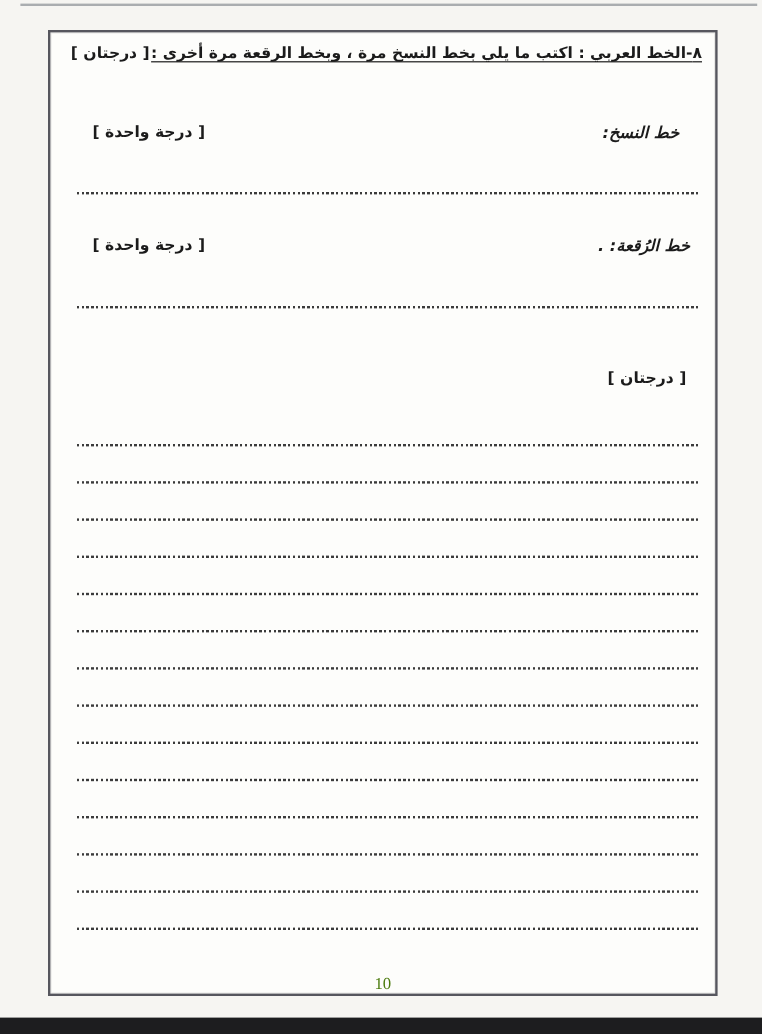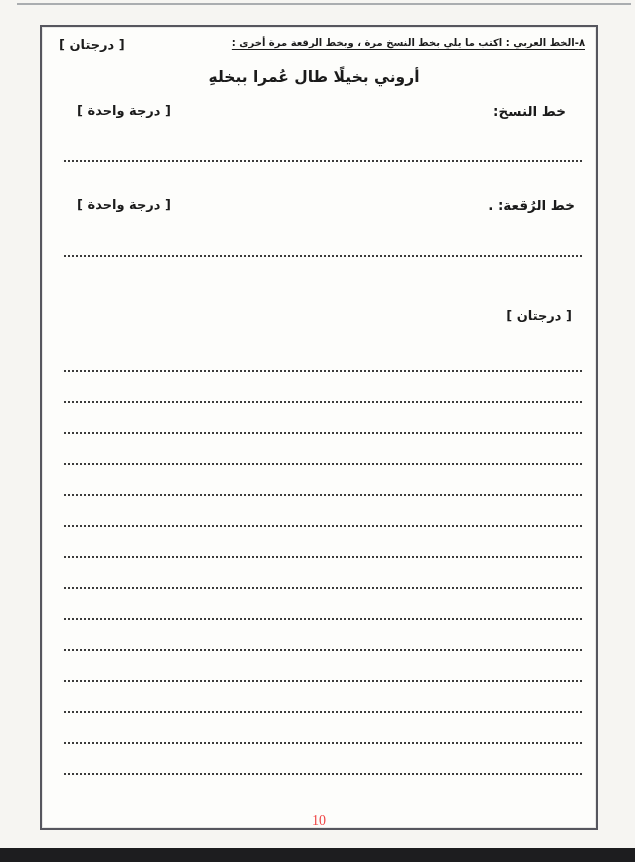--- a/index.html
+++ b/index.html
@@ -35,21 +35,21 @@
   }
   .row {
     position: absolute;
     display: flex;
     direction: rtl;
     justify-content: space-between;
     align-items: flex-start;
   }
   .heading {
     font-weight: bold;
-    font-size: 10px;
+    font-size: 13px;
     text-decoration: underline;
     text-underline-offset: 3px;
     white-space: nowrap;
   }
   .marks {
     font-weight: bold;
     font-size: 13px;
     white-space: nowrap;
     direction: rtl;
   }
@@ -63,20 +63,21 @@
     justify-content: center;
     gap: 20px;
     font-weight: bold;
     font-size: 15.5px;
     white-space: nowrap;
   }
   .sublabel {
     font-weight: bold;
     font-size: 13.5px;
     white-space: nowrap;
+    font-style: italic;
   }
   .dotline {
     position: absolute;
     left: 22px;
     width: 518px;
     height: 2px;
     background: repeating-linear-gradient(90deg, #3b3b3b 0 2px, transparent 2px 4px);
   }
   .answer-lines {
     position: absolute;
@@ -90,21 +91,21 @@
   }
   .page-number {
     position: absolute;
     bottom: 0px;
     left: 0;
     right: 0;
     text-align: center;
     font-family: "Liberation Serif", "DejaVu Serif", serif;
     font-size: 14px;
     line-height: 14px;
-    color: #ef4444;
+    color: #4d7c0f;
   }
   .bottom-bar {
     position: absolute;
     left: 0;
     right: 0;
     top: 848px;
     height: 14px;
     background: #1d1d1f;
   }
   
@@ -121,21 +122,20 @@
 <div class="top-rule"></div>
 
 <div class="paper">
 
   <div class="row" id="row-sec8-head">
     <span class="heading">٨-الخط العربي : اكتب ما يلي بخط النسخ مرة ، وبخط الرقعة مرة أخرى :</span>
     <span class="marks">[ درجتان ]</span>
   </div>
 
   <div class="verse">
-    <span>أروني بخيلًا طال عُمرا ببخلهِ</span>
   </div>
 
   <div class="row" id="row-naskh">
     <span class="sublabel">خط النسخ:</span>
     <span class="marks">[ درجة واحدة ]</span>
   </div>
   <div class="dotline" id="dotline-naskh"></div>
 
   <div class="row" id="row-ruqaa">
     <span class="sublabel">خط الرُقعة: .</span>

